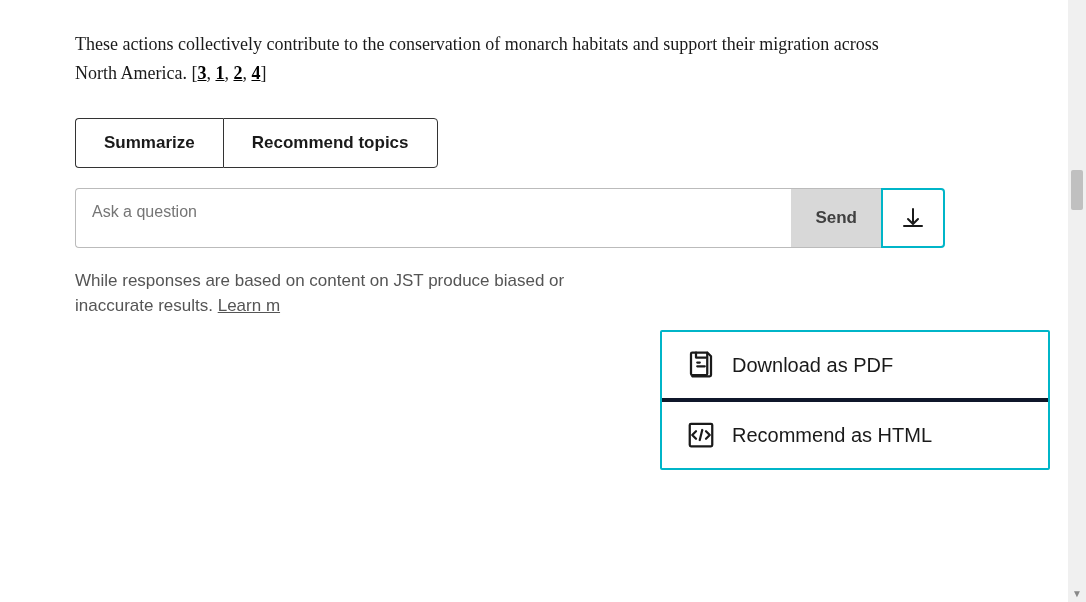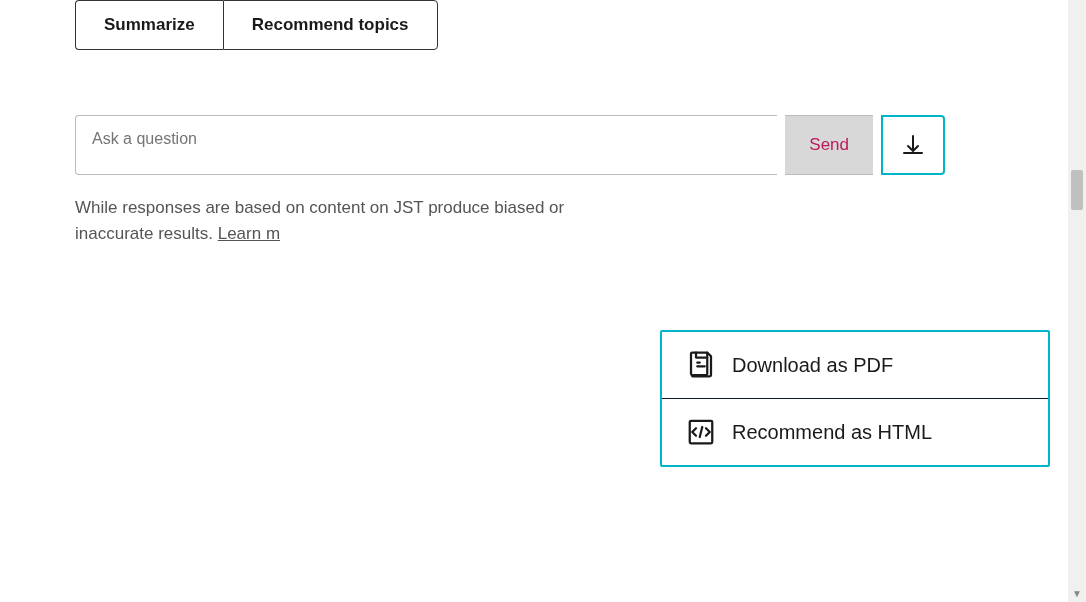--- a/index.html
+++ b/index.html
@@ -131,22 +131,21 @@
       border-radius: 0 4px 4px 0;
     }
 
     
     .question-row {
       display: flex;
       flex-direction: row;
       align-items: stretch;
       max-width: 870px;
       margin-bottom: 20px;
-      gap: 8px;
-      margin-top: 45px;
+      gap: 0;
     }
 
     .question-input {
       flex: 1;
       border: 1.5px solid #bbb;
       border-right: none;
       padding: 14px 16px;
       font-size: 16px;
       font-family: Arial, Helvetica, sans-serif;
       color: #aaa;
@@ -157,23 +156,23 @@
     }
 
     .send-button {
       background: #d8d8d8;
       border: 1.5px solid #bbb;
       border-right: none;
       border-left: none;
       padding: 0 24px;
       font-size: 17px;
       font-family: Arial, Helvetica, sans-serif;
-      color: #be185d;
-      cursor: pointer;
-      font-weight: normal;
+      color: #404040;
+      cursor: pointer;
+      font-weight: bold;
     }
 
     .download-button {
       background: #fff;
       border: 2.5px solid #00b5c8;
       padding: 0 18px;
       font-size: 20px;
       cursor: pointer;
       border-radius: 0 4px 4px 0;
       display: flex;
@@ -220,21 +219,21 @@
       align-items: center;
       padding: 18px 24px;
       font-size: 20px;
       font-family: Arial, Helvetica, sans-serif;
       color: #1a1a1a;
       cursor: pointer;
       gap: 16px;
     }
 
     .dropdown-item:not(:last-child) {
-      border-bottom: 1px solid #0f172a;
+      border-bottom: 4px solid #0f172a;
       text-align: right;
     }
 
     .dropdown-item-icon {
       width: 30px;
       height: 30px;
       flex-shrink: 0;
     }
 
     .dropdown-item-label {
@@ -243,20 +242,23 @@
     }
   </style>
 </head>
 <body>
 
 <div class="page-container">
   <div class="left-spacer"></div>
 
   <div class="main-content">
 
+    <div class="text-paragraph">
+      These actions collectively contribute to the conservation of monarch habitats and support their migration across North America. [<a href="#"><strong>3</strong></a>, <a href="#"><strong>1</strong></a>, <a href="#"><strong>2</strong></a>, <a href="#"><strong>4</strong></a>]
+    </div>
 
     <div class="action-buttons-row">
       <button class="action-button">Summarize</button>
       <button class="action-button">Recommend topics</button>
     </div>
 
     <div class="question-row">
       <textarea class="question-input" placeholder="Ask a question" style=""></textarea>
       <button class="send-button">Send</button>
       <button class="download-button">

